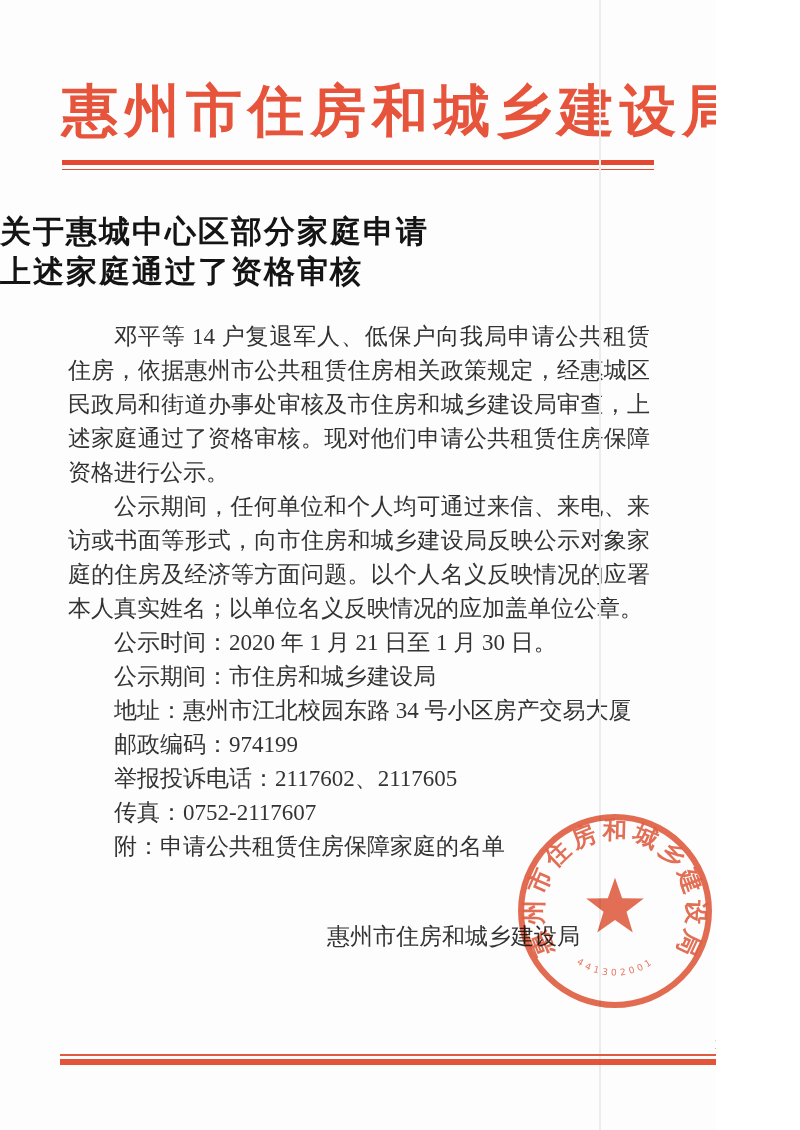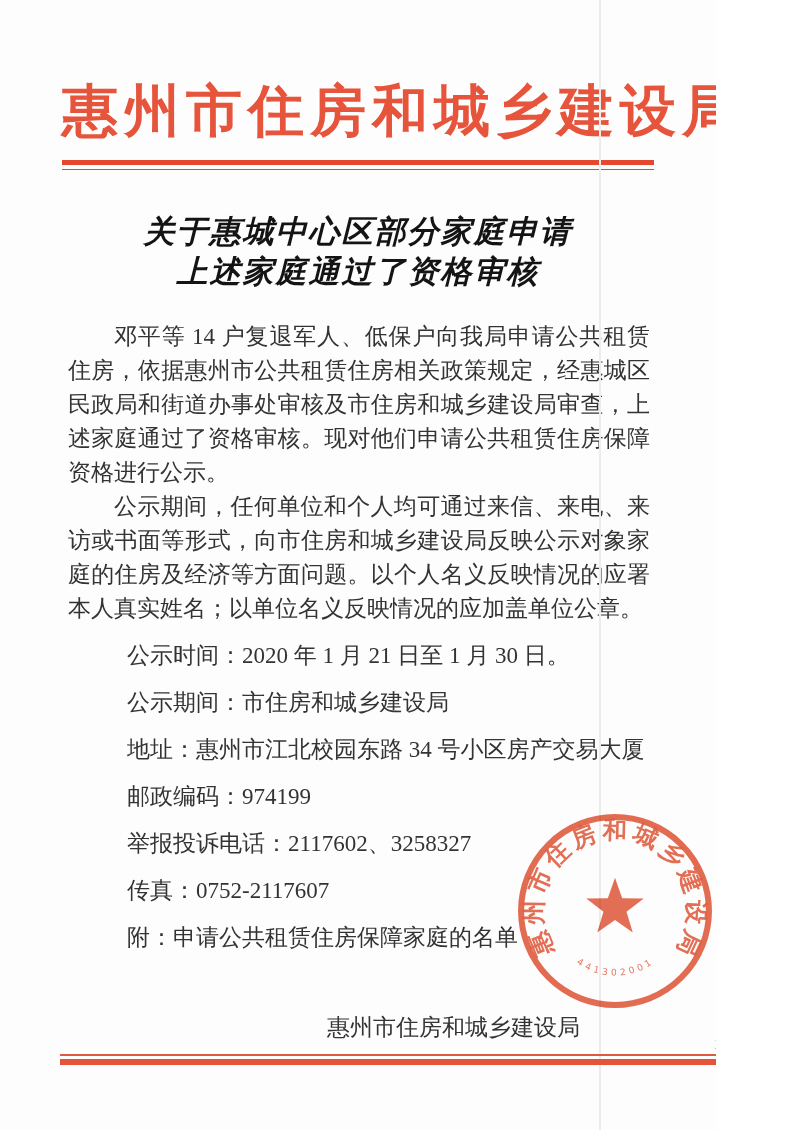--- a/index.html
+++ b/index.html
@@ -27,34 +27,32 @@
     text-align-last:justify;
     white-space:nowrap;
     letter-spacing:0;
   }
   .rules{margin:14px 62px 0 62px;}
   .rule-thick{height:4.5px;background:#e4492f;}
   .rule-gap{height:4px;}
   .rule-thin{height:1.5px;background:#e4492f;}
   .doc-title{
     margin-top:42px;
-    text-align:center;
     font-size:31px;line-height:40px;
     font-weight:bold;color:#141414;
     letter-spacing:2px;
-    font-style:italic;
   }
   .body-text{
     margin:28px 66px 0 68px;
     font-size:23px;line-height:34px;
     color:#333333;
     text-align:justify;
   }
   .para{text-indent:2em;margin:0;}
-  .detail-line{text-indent:2em;margin:13px;white-space:nowrap;}
+  .detail-line{text-indent:2em;margin:0;white-space:nowrap;}
   .signature{
     position:relative;
     margin:54px 70px 0 0;
     text-align:right;
   }
   .sig-inner{
     display:inline-block;
     text-align:center;
     font-size:23px;line-height:38px;
     color:#333333;
@@ -101,21 +99,21 @@
   </div>
 
   <div class="body-text">
     <p class="para">邓平等 14 户复退军人、低保户向我局申请公共租赁住房，依据惠州市公共租赁住房相关政策规定，经惠城区民政局和街道办事处审核及市住房和城乡建设局审查，上述家庭通过了资格审核。现对他们申请公共租赁住房保障资格进行公示。</p>
     <p class="para">公示期间，任何单位和个人均可通过来信、来电、来访或书面等形式，向市住房和城乡建设局反映公示对象家庭的住房及经济等方面问题。以个人名义反映情况的应署本人真实姓名；以单位名义反映情况的应加盖单位公章。</p>
 
     <div class="detail-line">公示时间：2020 年 1 月 21 日至 1 月 30 日。</div>
     <div class="detail-line">公示期间：市住房和城乡建设局</div>
     <div class="detail-line">地址：惠州市江北校园东路 34 号小区房产交易大厦</div>
     <div class="detail-line">邮政编码：974199</div>
-    <div class="detail-line">举报投诉电话：2117602、3258327</div>
+    <div class="detail-line">举报投诉电话：2117602、2117605</div>
     <div class="detail-line">传真：0752-2117607</div>
     <div class="detail-line">附：申请公共租赁住房保障家庭的名单</div>
 
     <div class="signature">
       <div class="sig-inner">
         <div>惠州市住房和城乡建设局</div>
       </div>
     </div>
   </div>
 

